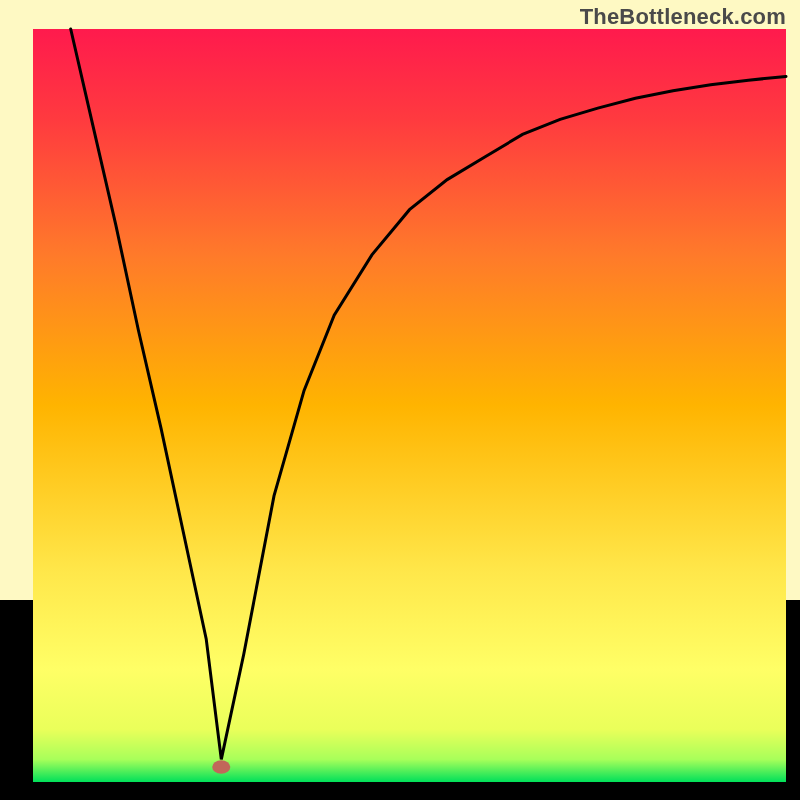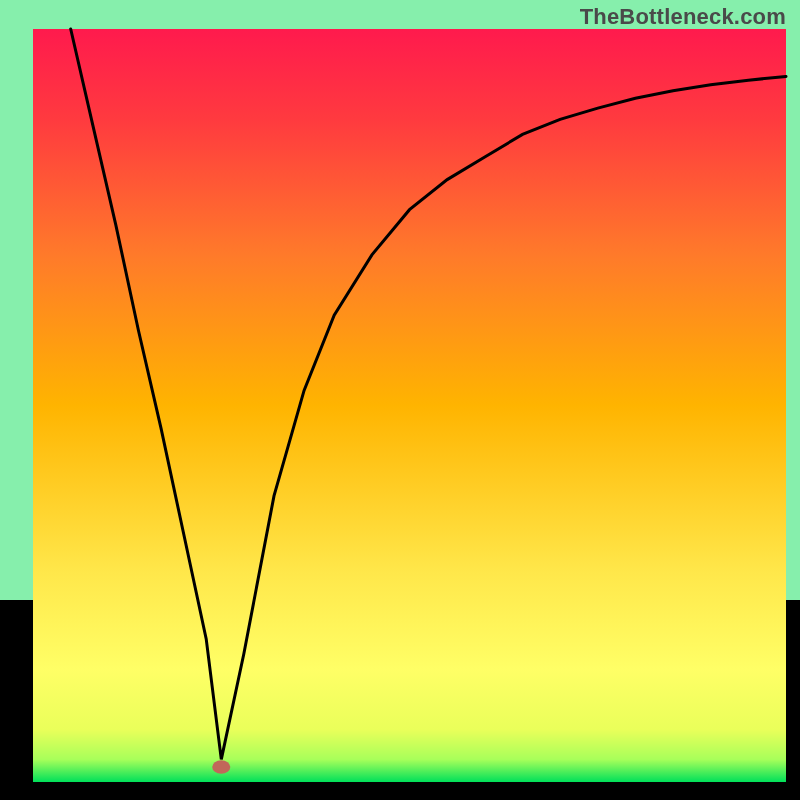--- a/index.html
+++ b/index.html
@@ -7,21 +7,21 @@
     padding: 0;
     width: 800px;
     height: 800px;
     background: #000;
     overflow: hidden;
   }
   .container {
     position: relative;
     width: 800px;
     height: 600px;
-    background: #86efac;
+    background: #fef9c3;
   }
   .watermark {
     position: absolute;
     top: 4px;
     right: 14px;
     color: #4a4a4a;
     font-family: Arial, Helvetica, sans-serif;
     font-size: 22px;
     font-weight: 600;
     letter-spacing: 0.2px;

